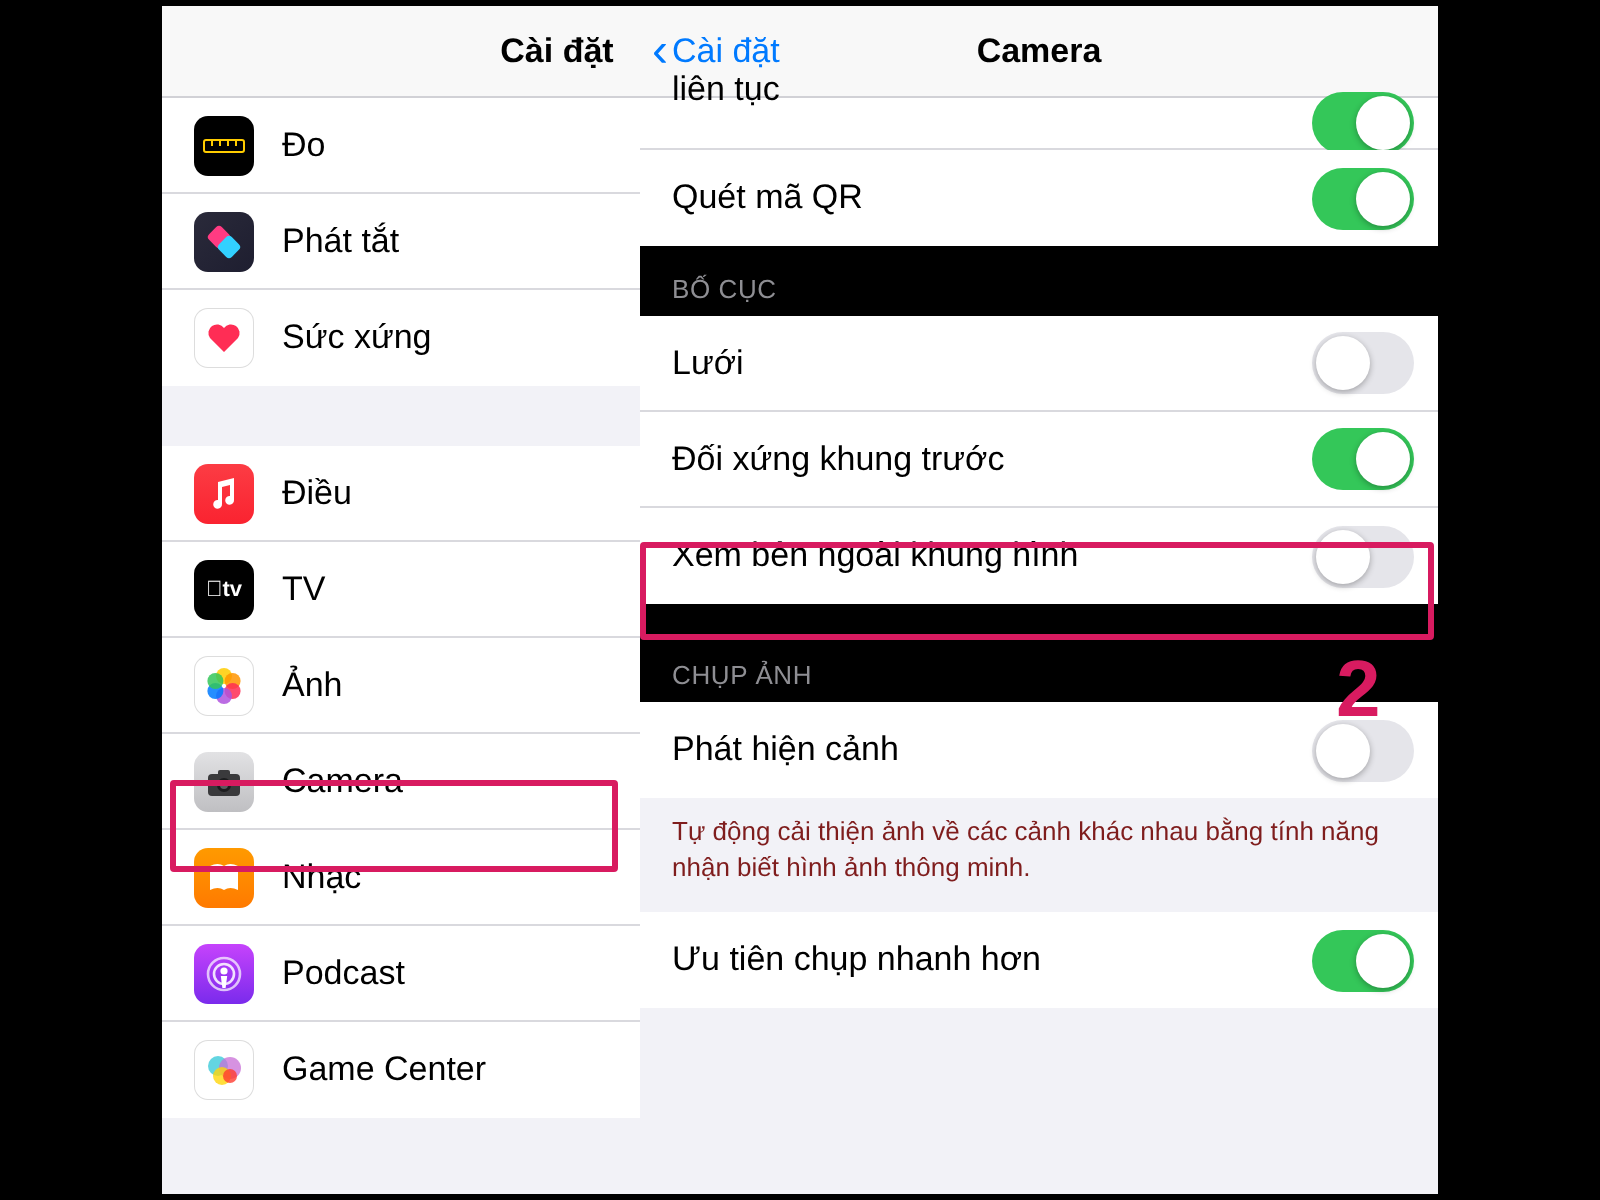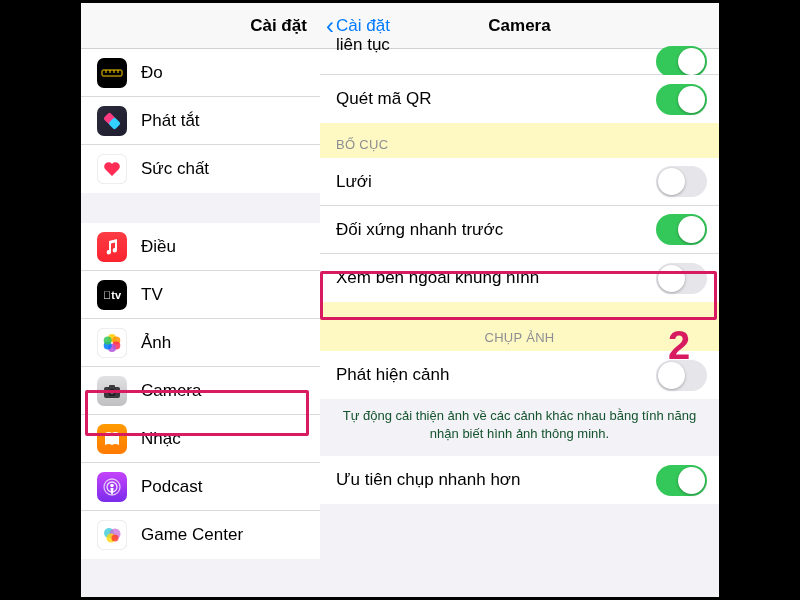--- a/index.html
+++ b/index.html
@@ -12,22 +12,22 @@
   
   .ios-header { position:relative; height:46px; background:#f8f8f8; border-bottom:1px solid #d1d1d6; display:flex; align-items:center; justify-content:center; }
   .ios-header .title { font-size:17px; font-weight:600; color:#000; }
   .ios-header .back { position:absolute; left:6px; top:0; bottom:0; display:flex; align-items:center; color:#007aff; font-size:17px; }
   .ios-header .back .chev { font-size:24px; line-height:1; margin-right:2px; font-weight:300; }
 
   
   .group-list { background:#f2f2f7; }
   .group { background:#fff; }
   .gap   { height:30px; background:#f2f2f7; }
-  .section-label { padding:14px 16px 6px; font-size:13px; letter-spacing:0.3px; color:#8e8e93; text-transform:uppercase; background:#fef9c3; }
-  .section-footer { padding:8px 16px 14px; font-size:13px; line-height:1.35; color:#14532d; background:#f2f2f7;text-align:center; }
+  .section-label { padding:14px 16px 6px; font-size:13px; letter-spacing:0.3px; color:#8e8e93; text-transform:uppercase; background:#000000; }
+  .section-footer { padding:8px 16px 14px; font-size:13px; line-height:1.35; color:#7f1d1d; background:#f2f2f7; }
 
   .row { display:flex; align-items:center; height:48px; padding:0 12px 0 16px; background:#fff; border-bottom:0.5px solid #d9d9de; position:relative; }
   .row:last-child { border-bottom:none; }
   .row .icon-slot { width:30px; height:30px; border-radius:7px; margin-right:14px; display:flex; align-items:center; justify-content:center; flex:0 0 30px; }
   .row .label { flex:1; font-size:17px; color:#000; }
   .row .disclosure { color:#c7c7cc; font-size:22px; font-weight:300; line-height:1; }
 
   
   .row.partial { height:26px; border-bottom:0.5px solid #d9d9de; }
   .row.partial .label { color:#000; font-size:17px; align-self:flex-start; margin-top:-14px;}
@@ -96,21 +96,21 @@
           <div class="label">Phát tắt</div>
           <div class="disclosure">›</div>
         </div>
 
         <div class="row">
           <div class="icon-slot ic-health">
             <svg class="glyph" width="20" height="20" viewBox="0 0 20 20">
                 <path d="M10 17 L3 10 A4 4 0 0 1 10 5 A4 4 0 0 1 17 10 Z" fill="#ff2d55"></path>
               </svg>
           </div>
-          <div class="label">Sức chất</div>
+          <div class="label">Sức xứng</div>
           <div class="disclosure">›</div>
         </div>
 
       </div>
       <div class="gap"></div>
       <div class="group">
 
         <div class="row">
           <div class="icon-slot ic-music">
             <svg class="glyph" width="18" height="18" viewBox="0 0 18 18">
@@ -230,34 +230,34 @@
 
       <div class="section-label">BỐ CỤC</div>
       <div class="group">
         <div class="row">
           <div class="label">Lưới</div>
           <div class="toggle">
               <div class="knob"></div>
             </div>
         </div>
         <div class="row">
-          <div class="label">Đối xứng nhanh trước</div>
+          <div class="label">Đối xứng khung trước</div>
           <div class="toggle on">
               <div class="knob"></div>
             </div>
         </div>
         <div class="row">
           <div class="label">Xem bên ngoài khung hình</div>
           <div class="toggle">
               <div class="knob"></div>
             </div>
         </div>
       </div>
 
-      <div class="section-label" style="padding-top:28px;text-align:center;">CHỤP ẢNH</div>
+      <div class="section-label" style="padding-top:28px;">CHỤP ẢNH</div>
       <div class="group">
         <div class="row">
           <div class="label">Phát hiện cảnh</div>
           <div class="toggle">
               <div class="knob"></div>
             </div>
         </div>
       </div>
       <div class="section-footer">Tự động cải thiện ảnh về các cảnh khác nhau bằng tính năng nhận biết hình ảnh thông minh.</div>
 

